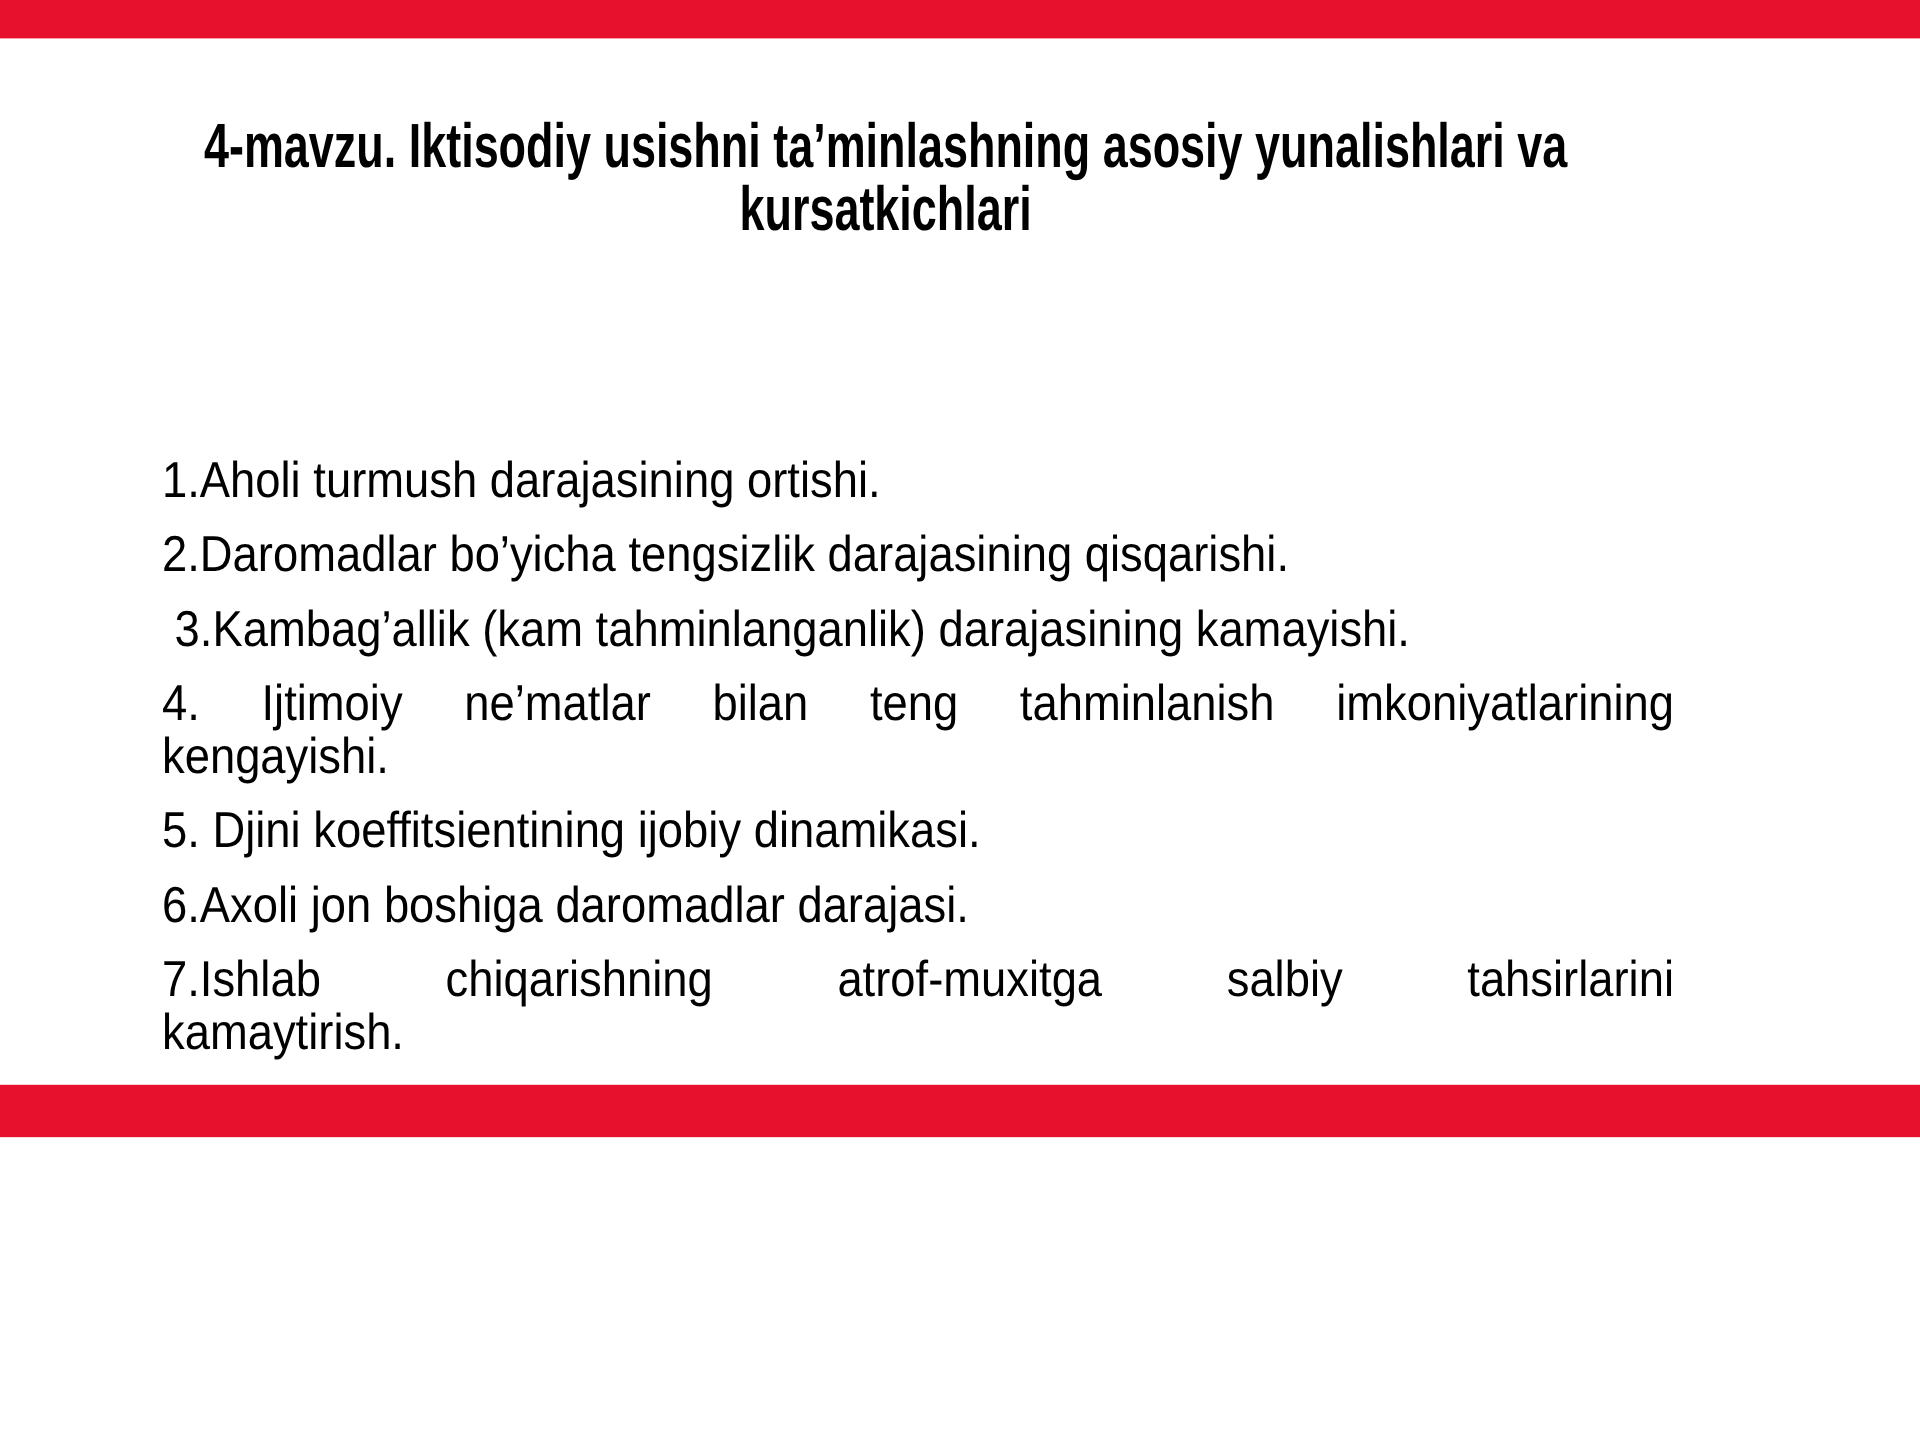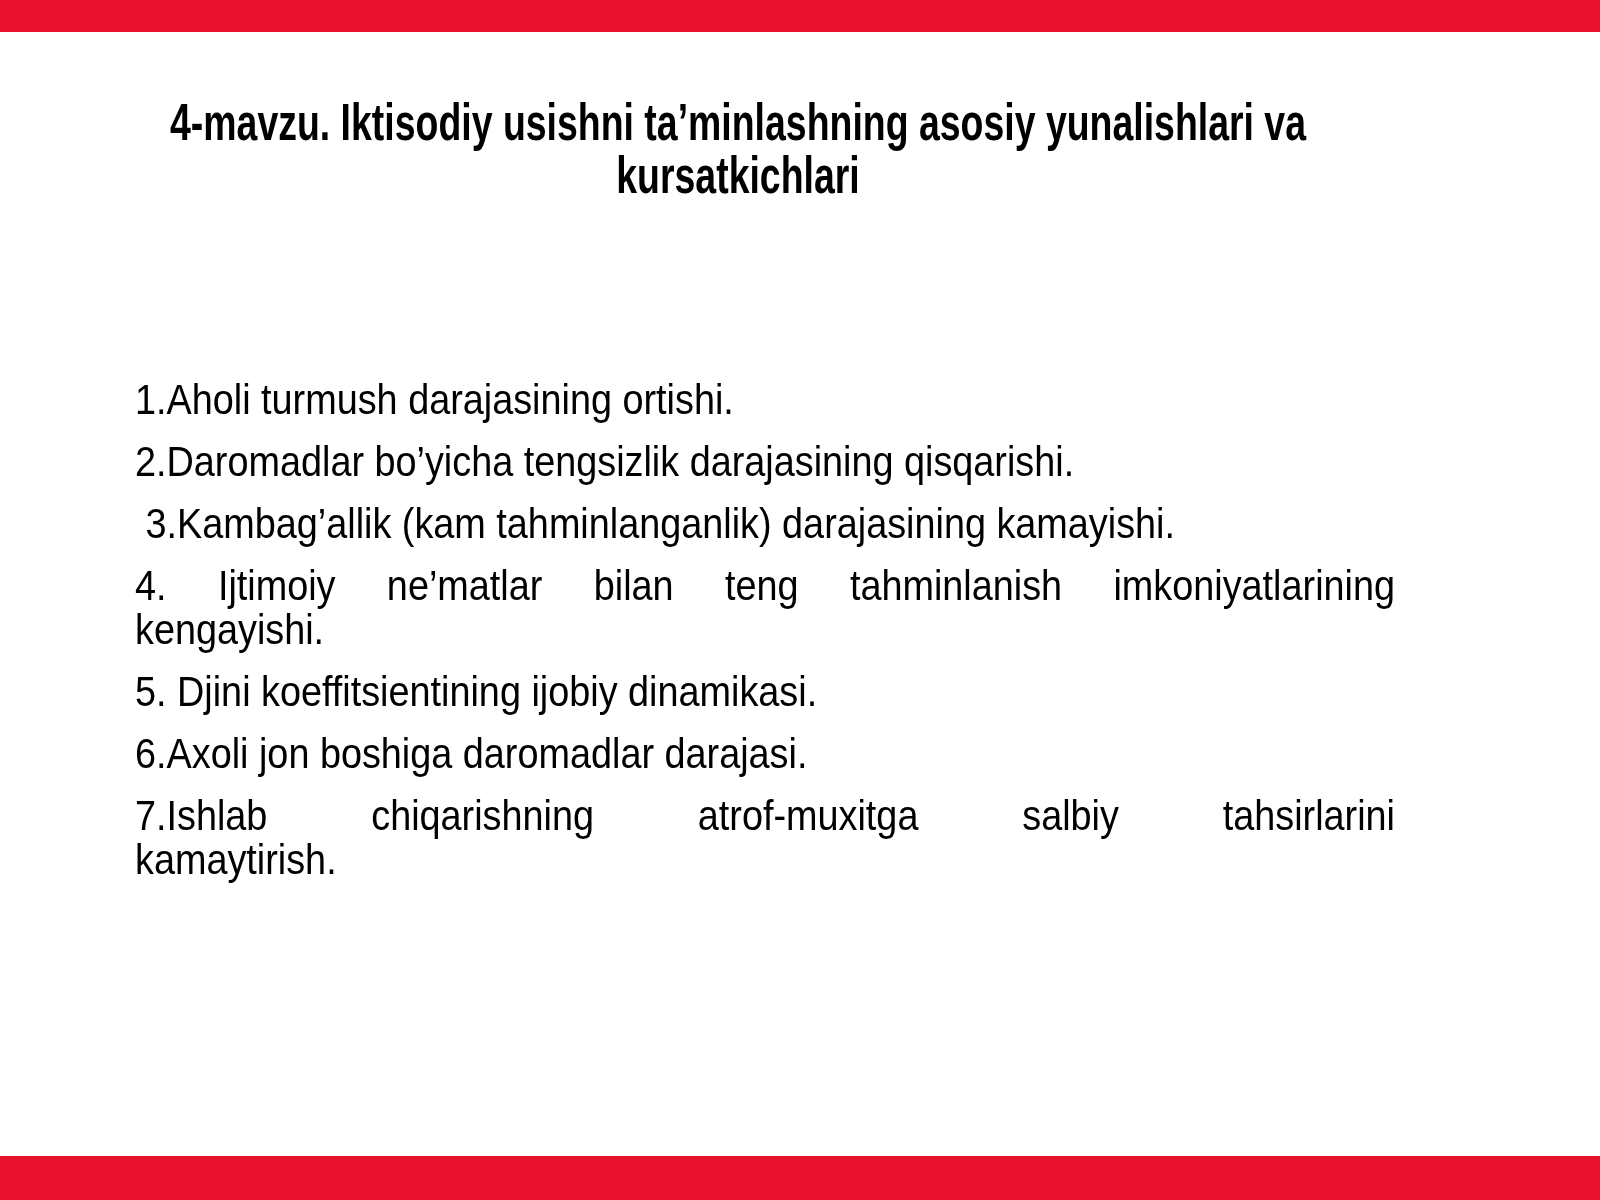--- a/index.html
+++ b/index.html
@@ -3,21 +3,21 @@
 <meta charset="utf-8">
 <style>
   html, body {
     margin: 0;
     padding: 0;
     background: #ffffff;
   }
   .slide {
     position: relative;
     width: 1600px;
-    height: 1200px;
+    height: 948px;
     background: var(--bg, #ffffff);
     overflow: hidden;
     font-family: "Liberation Sans", sans-serif;
     color: var(--text, #000000);
   }
   .accent-bar {
     position: absolute;
     left: 0;
     width: 1600px;
     background: var(--accent, #e8112d);

